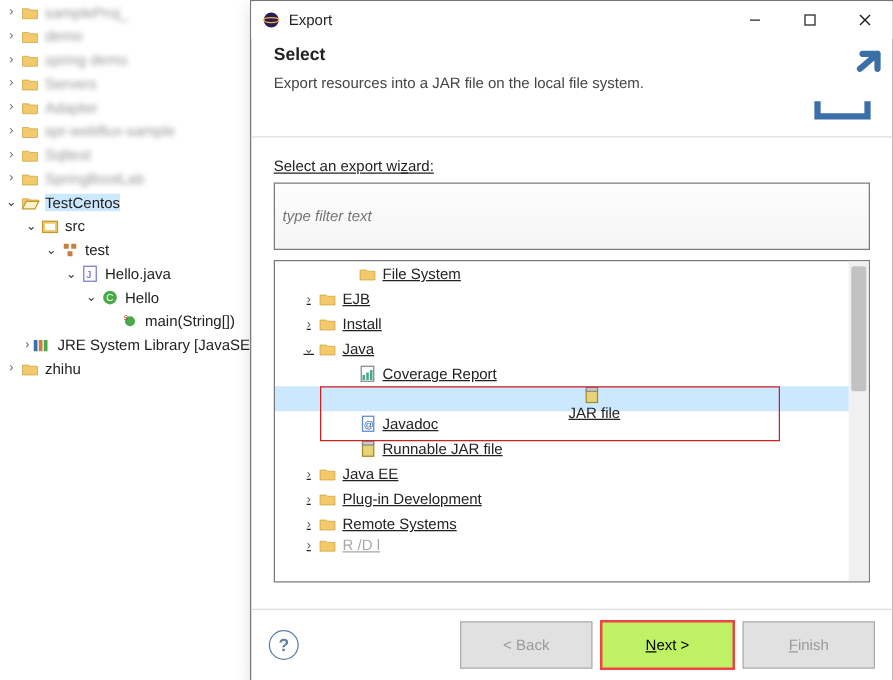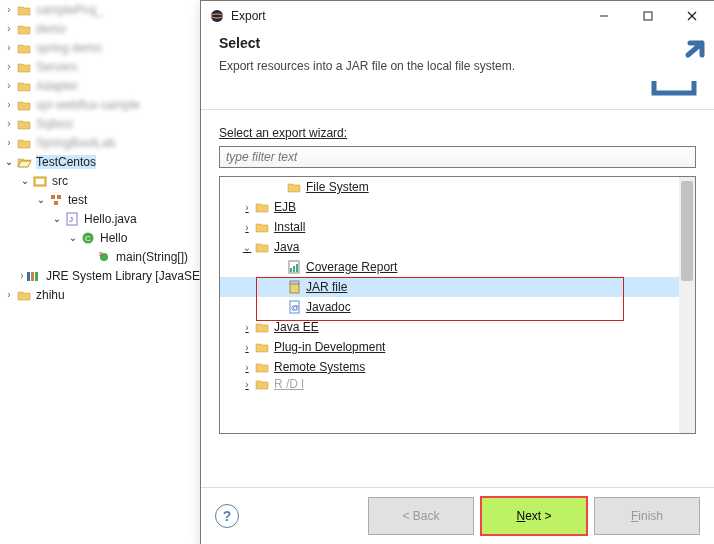--- a/index.html
+++ b/index.html
@@ -86,21 +86,21 @@
     width: 64px; height: 64px;
   }
 
   .dlg-body { padding: 16px 18px 0 18px; text-decoration: underline; }
   .wizard-label { font-size:12px; }
   .wizard-label .ul { text-decoration: underline; }
   .filter-input {
     width: 100%; box-sizing: border-box;
     margin-top: 6px;
     border: 1px solid #7a7a7a;
-    padding: 3px 6px;
+    padding: 19px 6px;
     background: linear-gradient(#fdfdfd,#f5f5f5);
     font-size: 12px; color:#666;
     outline: none;
     font-style: italic;
   }
 
   .wizard-tree {
     margin-top: 8px;
     border: 1px solid #7a7a7a;
     height: 256px;
@@ -412,39 +412,49 @@
             <span class="wt-icon">
               <svg width="14" height="14">
                 <rect x="2" y="1" width="10" height="12" fill="#fff" stroke="#888"></rect>
                 <rect x="3" y="8" width="2" height="4" fill="#4a8"></rect>
                 <rect x="6" y="6" width="2" height="6" fill="#4a8"></rect>
                 <rect x="9" y="4" width="2" height="8" fill="#4a8"></rect>
               </svg>
             </span>
             <span class="wt-label">Coverage Report</span>
           </div>
-          <div class="wt-row wt-selected" style="padding-left: 52px;">
+          <div class="wt-row wt-selected" style="padding-left: 52px; flex-direction: column;">
             <span class="wt-twisty"></span>
             <span class="wt-icon">
               <svg width="13" height="14">
                 <rect x="2" y="3" width="9" height="10" fill="#e6d37a" stroke="#a28b2a"></rect>
                 <rect x="2" y="1" width="9" height="3" fill="#ccc" stroke="#888"></rect>
               </svg>
             </span>
             <span class="wt-label">JAR file</span>
           </div>
           <div class="wt-row" style="padding-left: 52px;">
             <span class="wt-twisty"></span>
             <span class="wt-icon">
               <svg width="13" height="14">
                 <rect x="2" y="1" width="9" height="12" fill="#fff" stroke="#5b8bd4"></rect>
                 <text x="3" y="10" font-size="8" fill="#2a5bbb">@</text>
               </svg>
             </span>
             <span class="wt-label">Javadoc</span>
+          </div>
+          <div class="wt-row" style="padding-left: 52px;">
+            <span class="wt-twisty"></span>
+            <span class="wt-icon">
+              <svg width="13" height="14">
+                <rect x="2" y="3" width="9" height="10" fill="#e6d37a" stroke="#a28b2a"></rect>
+                <rect x="2" y="1" width="9" height="3" fill="#ccc" stroke="#888"></rect>
+              </svg>
+            </span>
+            <span class="wt-label">Runnable JAR file</span>
           </div>
           <div class="wt-row" style="padding-left: 20px;">
             <span class="wt-twisty">›</span>
             <span class="wt-icon">
               <svg width="14" height="12">
                 <path fill="#f2c96b" stroke="#c49a2e" stroke-width="0.5" d="M1 3 h5 l1 1 h6 v7 h-12 z"></path>
               </svg>
             </span>
             <span class="wt-label">Java EE</span>
           </div>

